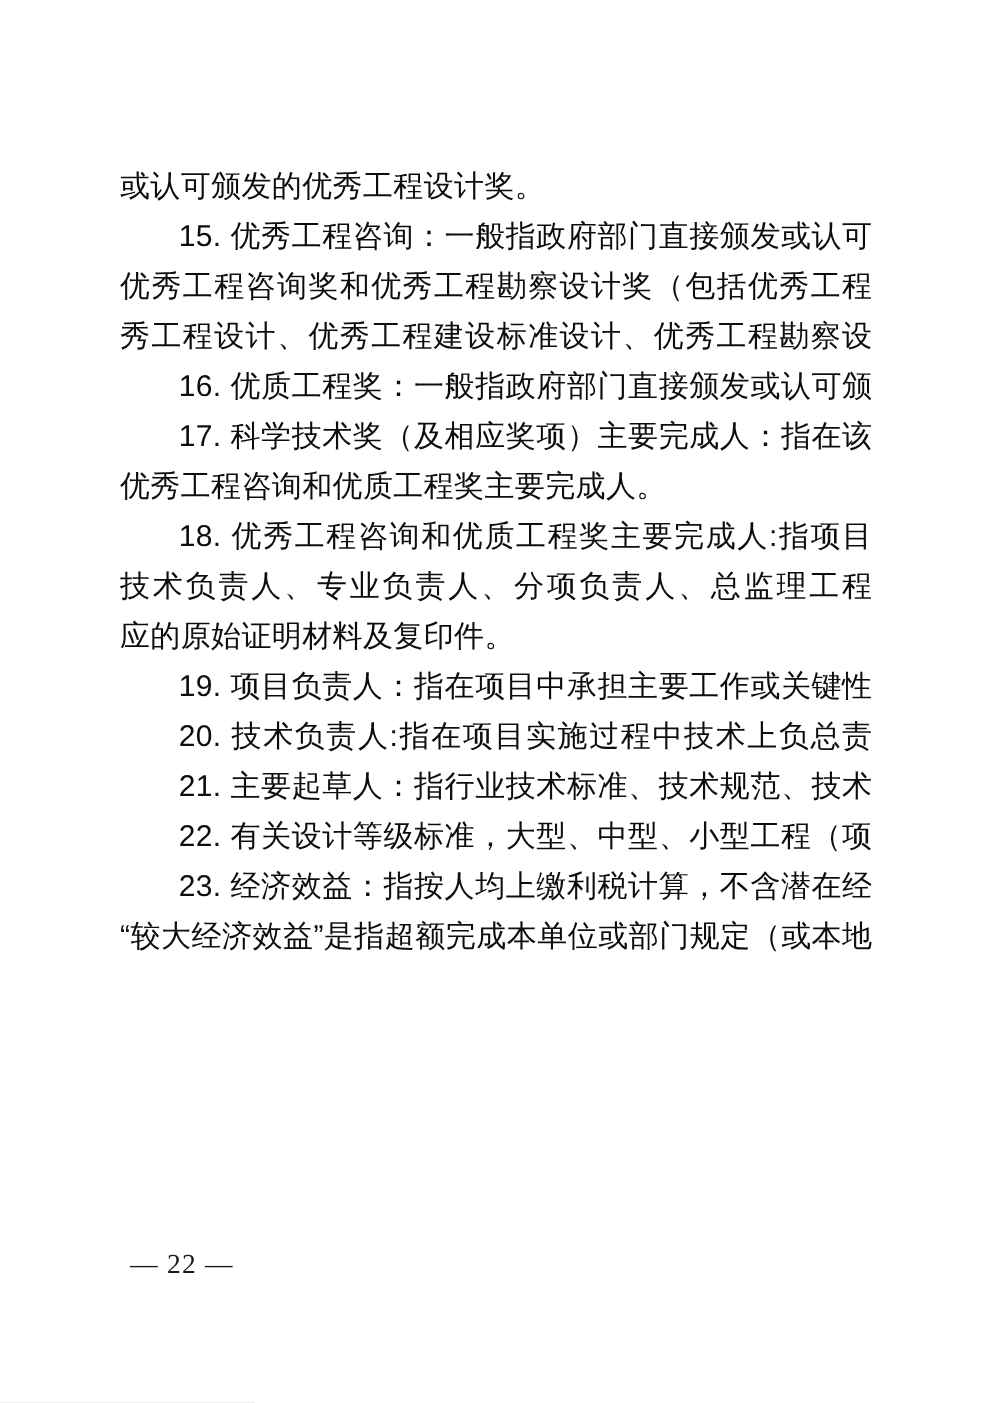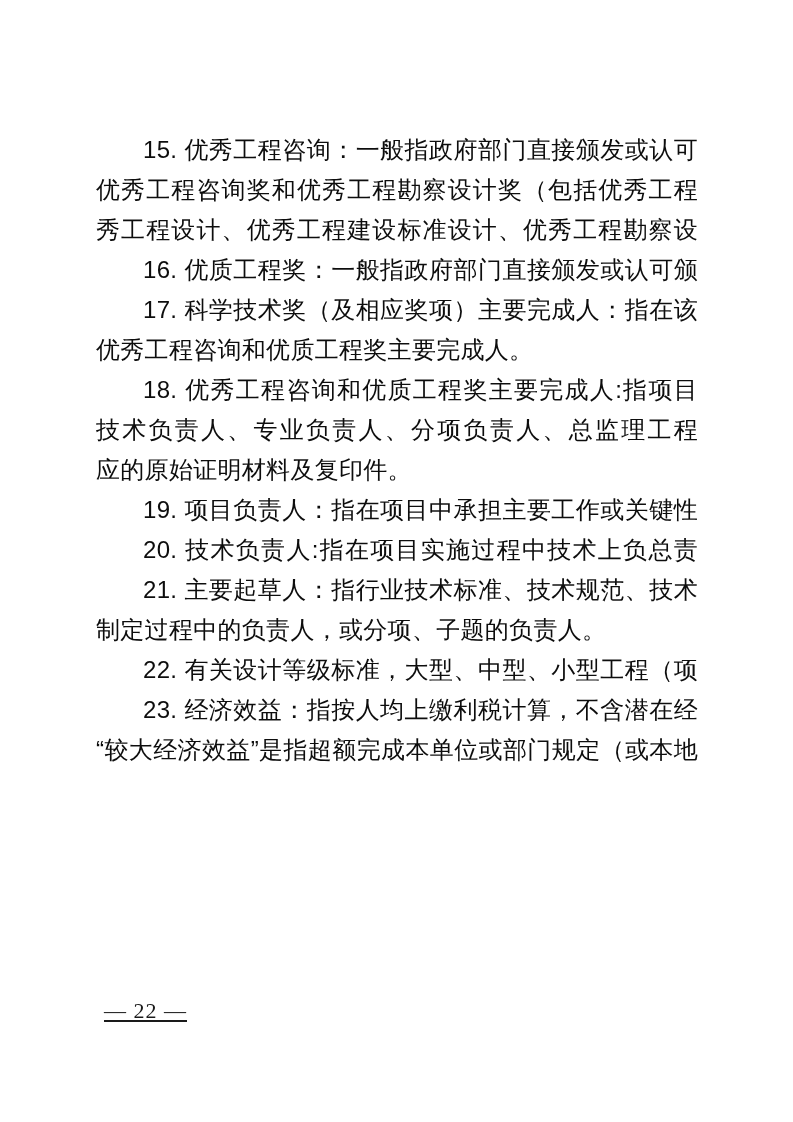--- a/index.html
+++ b/index.html
@@ -45,39 +45,38 @@
   .footer {
     position: absolute;
     left: 104px;
     top: 996px;
     height: 30px;
     line-height: 30px;
     font-family: "Liberation Serif", serif;
     font-size: 22px;
     color: #1a1a1a;
     letter-spacing: 1px;
-    text-decoration: underline;
   }
 </style>
 </head>
 <body>
 
 <div class="page">
   <div class="textblock">
+    <div class="line" style="">或认可颁发的优秀工程设计奖。</div>
       <div class="line indent fill" style="">15. 优秀工程咨询：一般指政府部门直接颁发或认可颁发的</div>
       <div class="line fill" style="">优秀工程咨询奖和优秀工程勘察设计奖（包括优秀工程勘察、优</div>
       <div class="line fill" style="">秀工程设计、优秀工程建设标准设计、优秀工程勘察设计计算机</div>
       <div class="line indent fill" style="">16. 优质工程奖：一般指政府部门直接颁发或认可颁发的优</div>
       <div class="line indent fill" style="">17. 科学技术奖（及相应奖项）主要完成人：指在该奖项等</div>
       <div class="line" style="">优秀工程咨询和优质工程奖主要完成人。</div>
       <div class="line indent fill" style="">18. 优秀工程咨询和优质工程奖主要完成人:指项目负责人、</div>
       <div class="line fill" style="">技术负责人、专业负责人、分项负责人、总监理工程师，提供相</div>
       <div class="line" style="">应的原始证明材料及复印件。</div>
       <div class="line indent fill" style="">19. 项目负责人：指在项目中承担主要工作或关键性工作，</div>
       <div class="line indent fill" style="">20. 技术负责人:指在项目实施过程中技术上负总责的人员，</div>
       <div class="line indent fill" style="">21. 主要起草人：指行业技术标准、技术规范、技术规程等</div>
-      <div class="line" style="">制定过程中的负责人，或分项、子题的负责人。</div>
       <div class="line indent fill" style="">22. 有关设计等级标准，大型、中型、小型工程（项目）的</div>
       <div class="line indent fill" style="">23. 经济效益：指按人均上缴利税计算，不含潜在经济效益。</div>
       <div class="line fill" style="">“较大经济效益”是指超额完成本单位或部门规定（或本地区平均</div>
   </div>
   <div class="footer">— 22 —</div>
 </div>
 
 </body></html>

